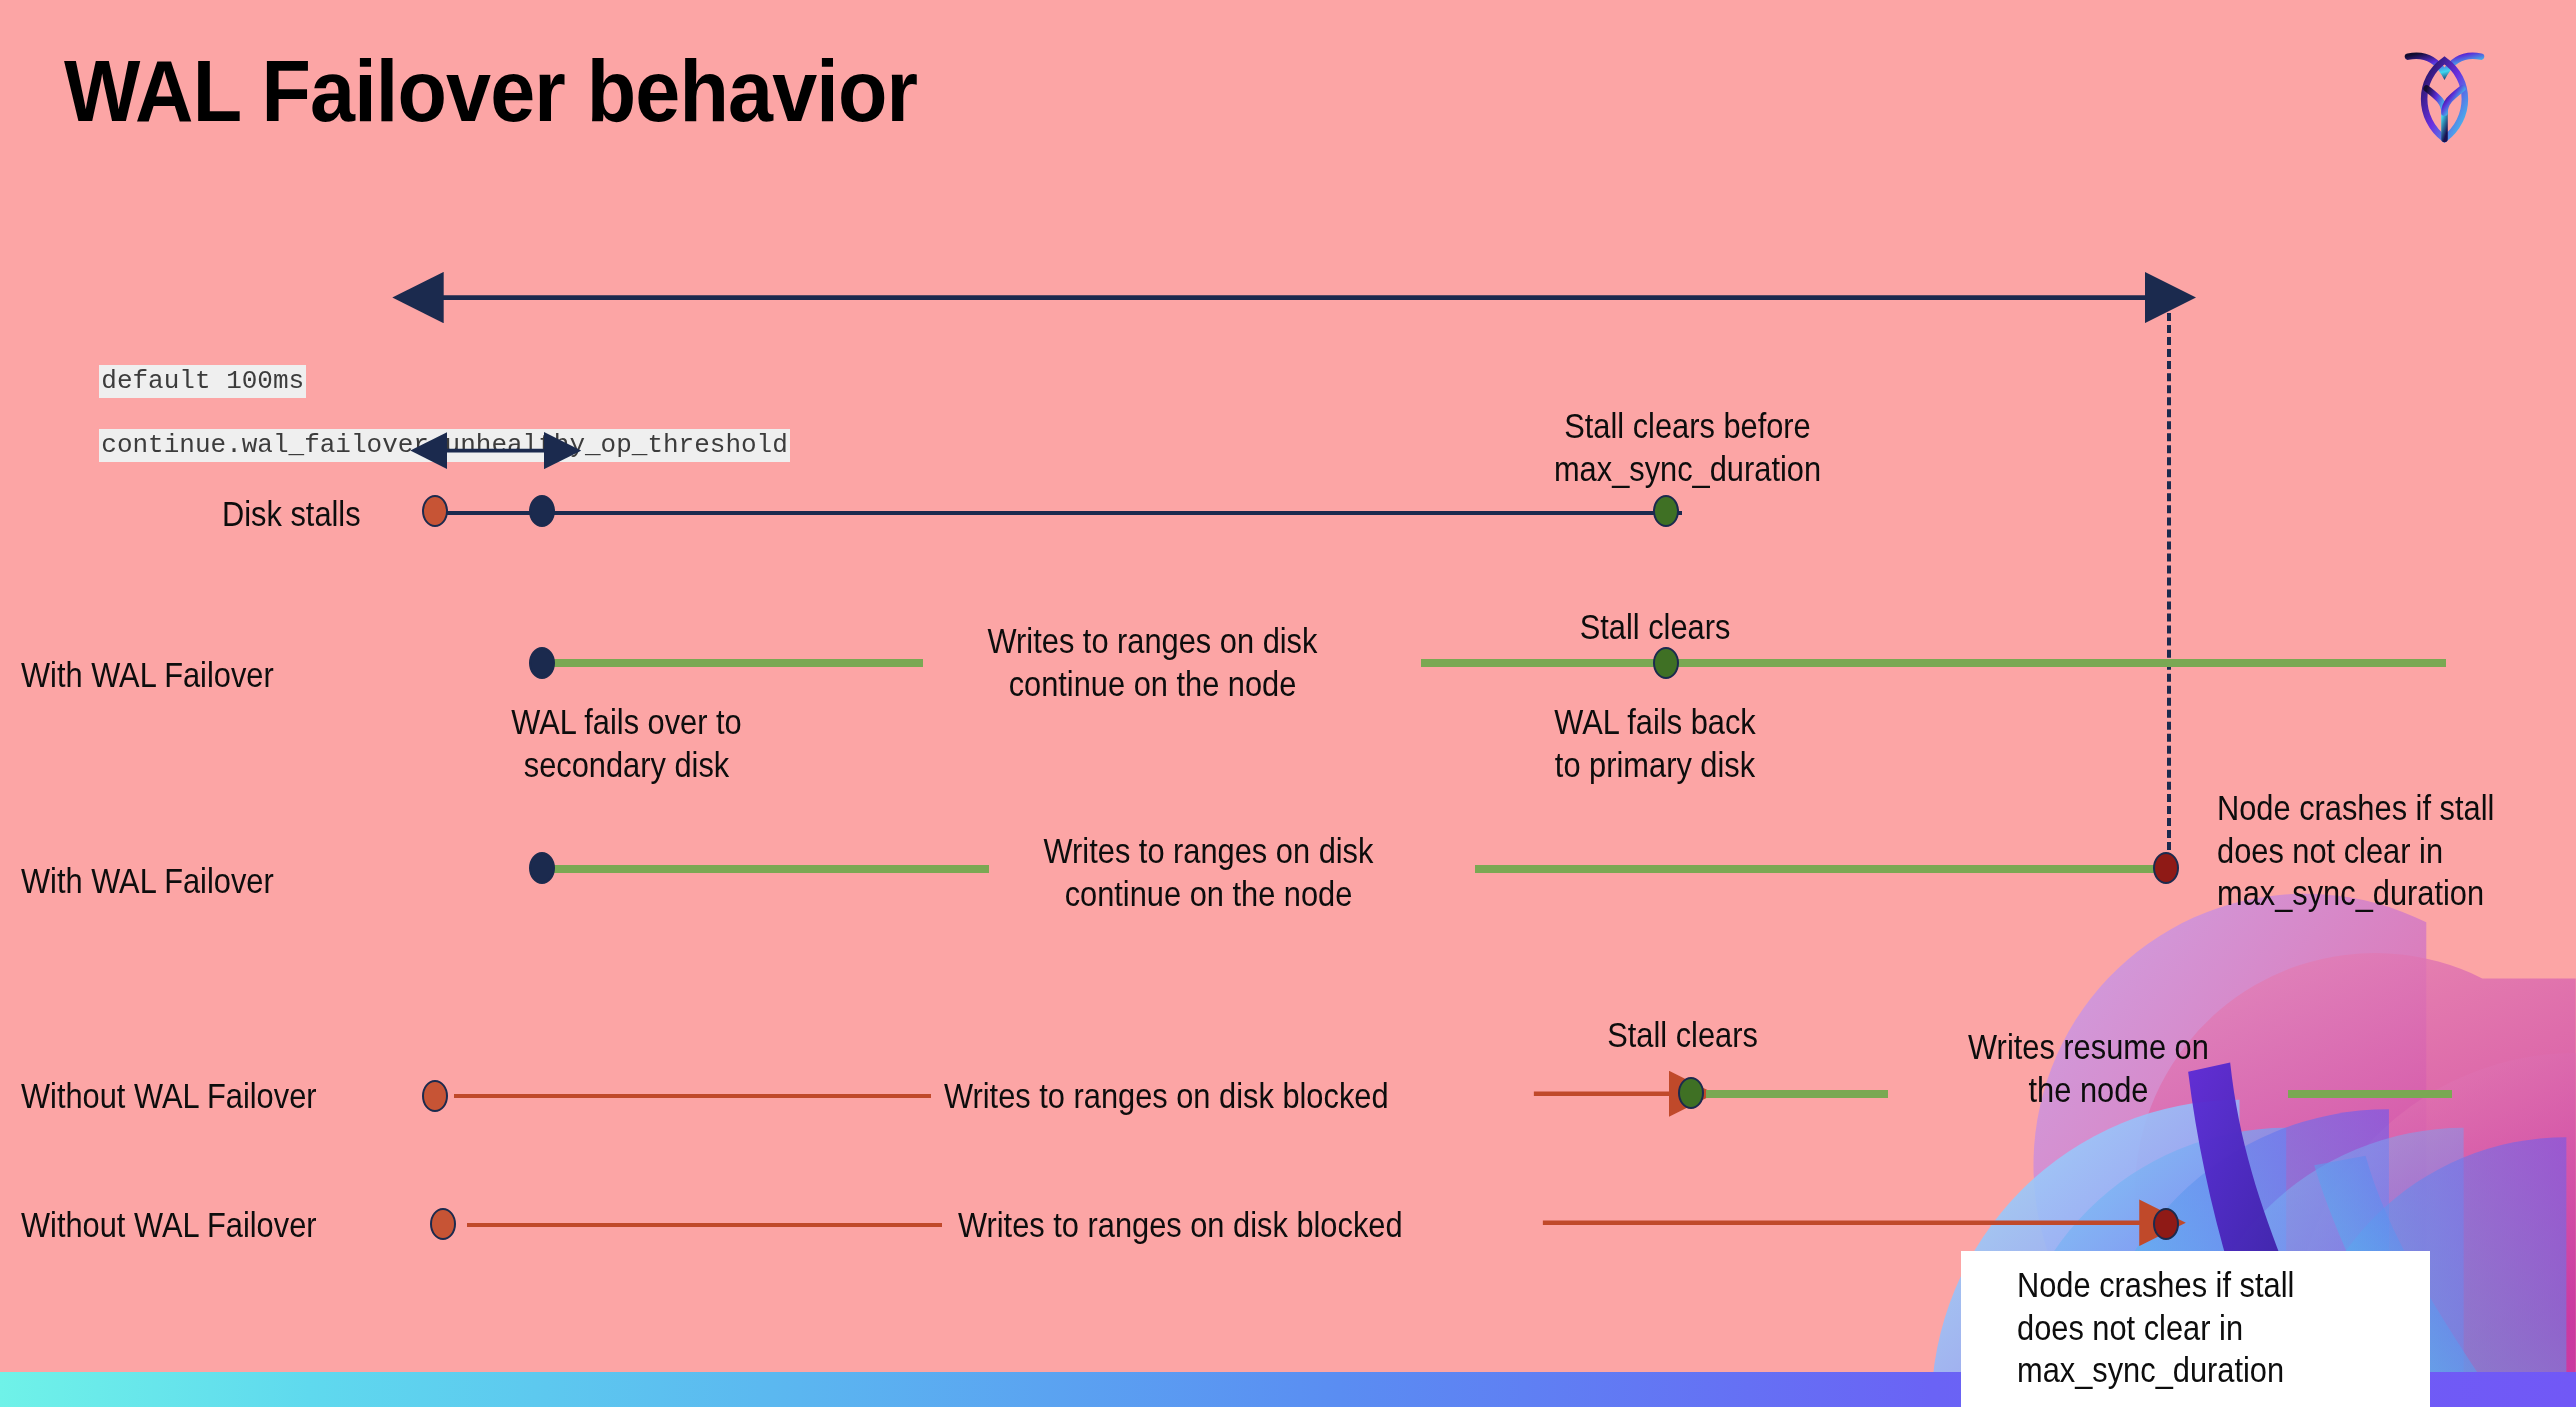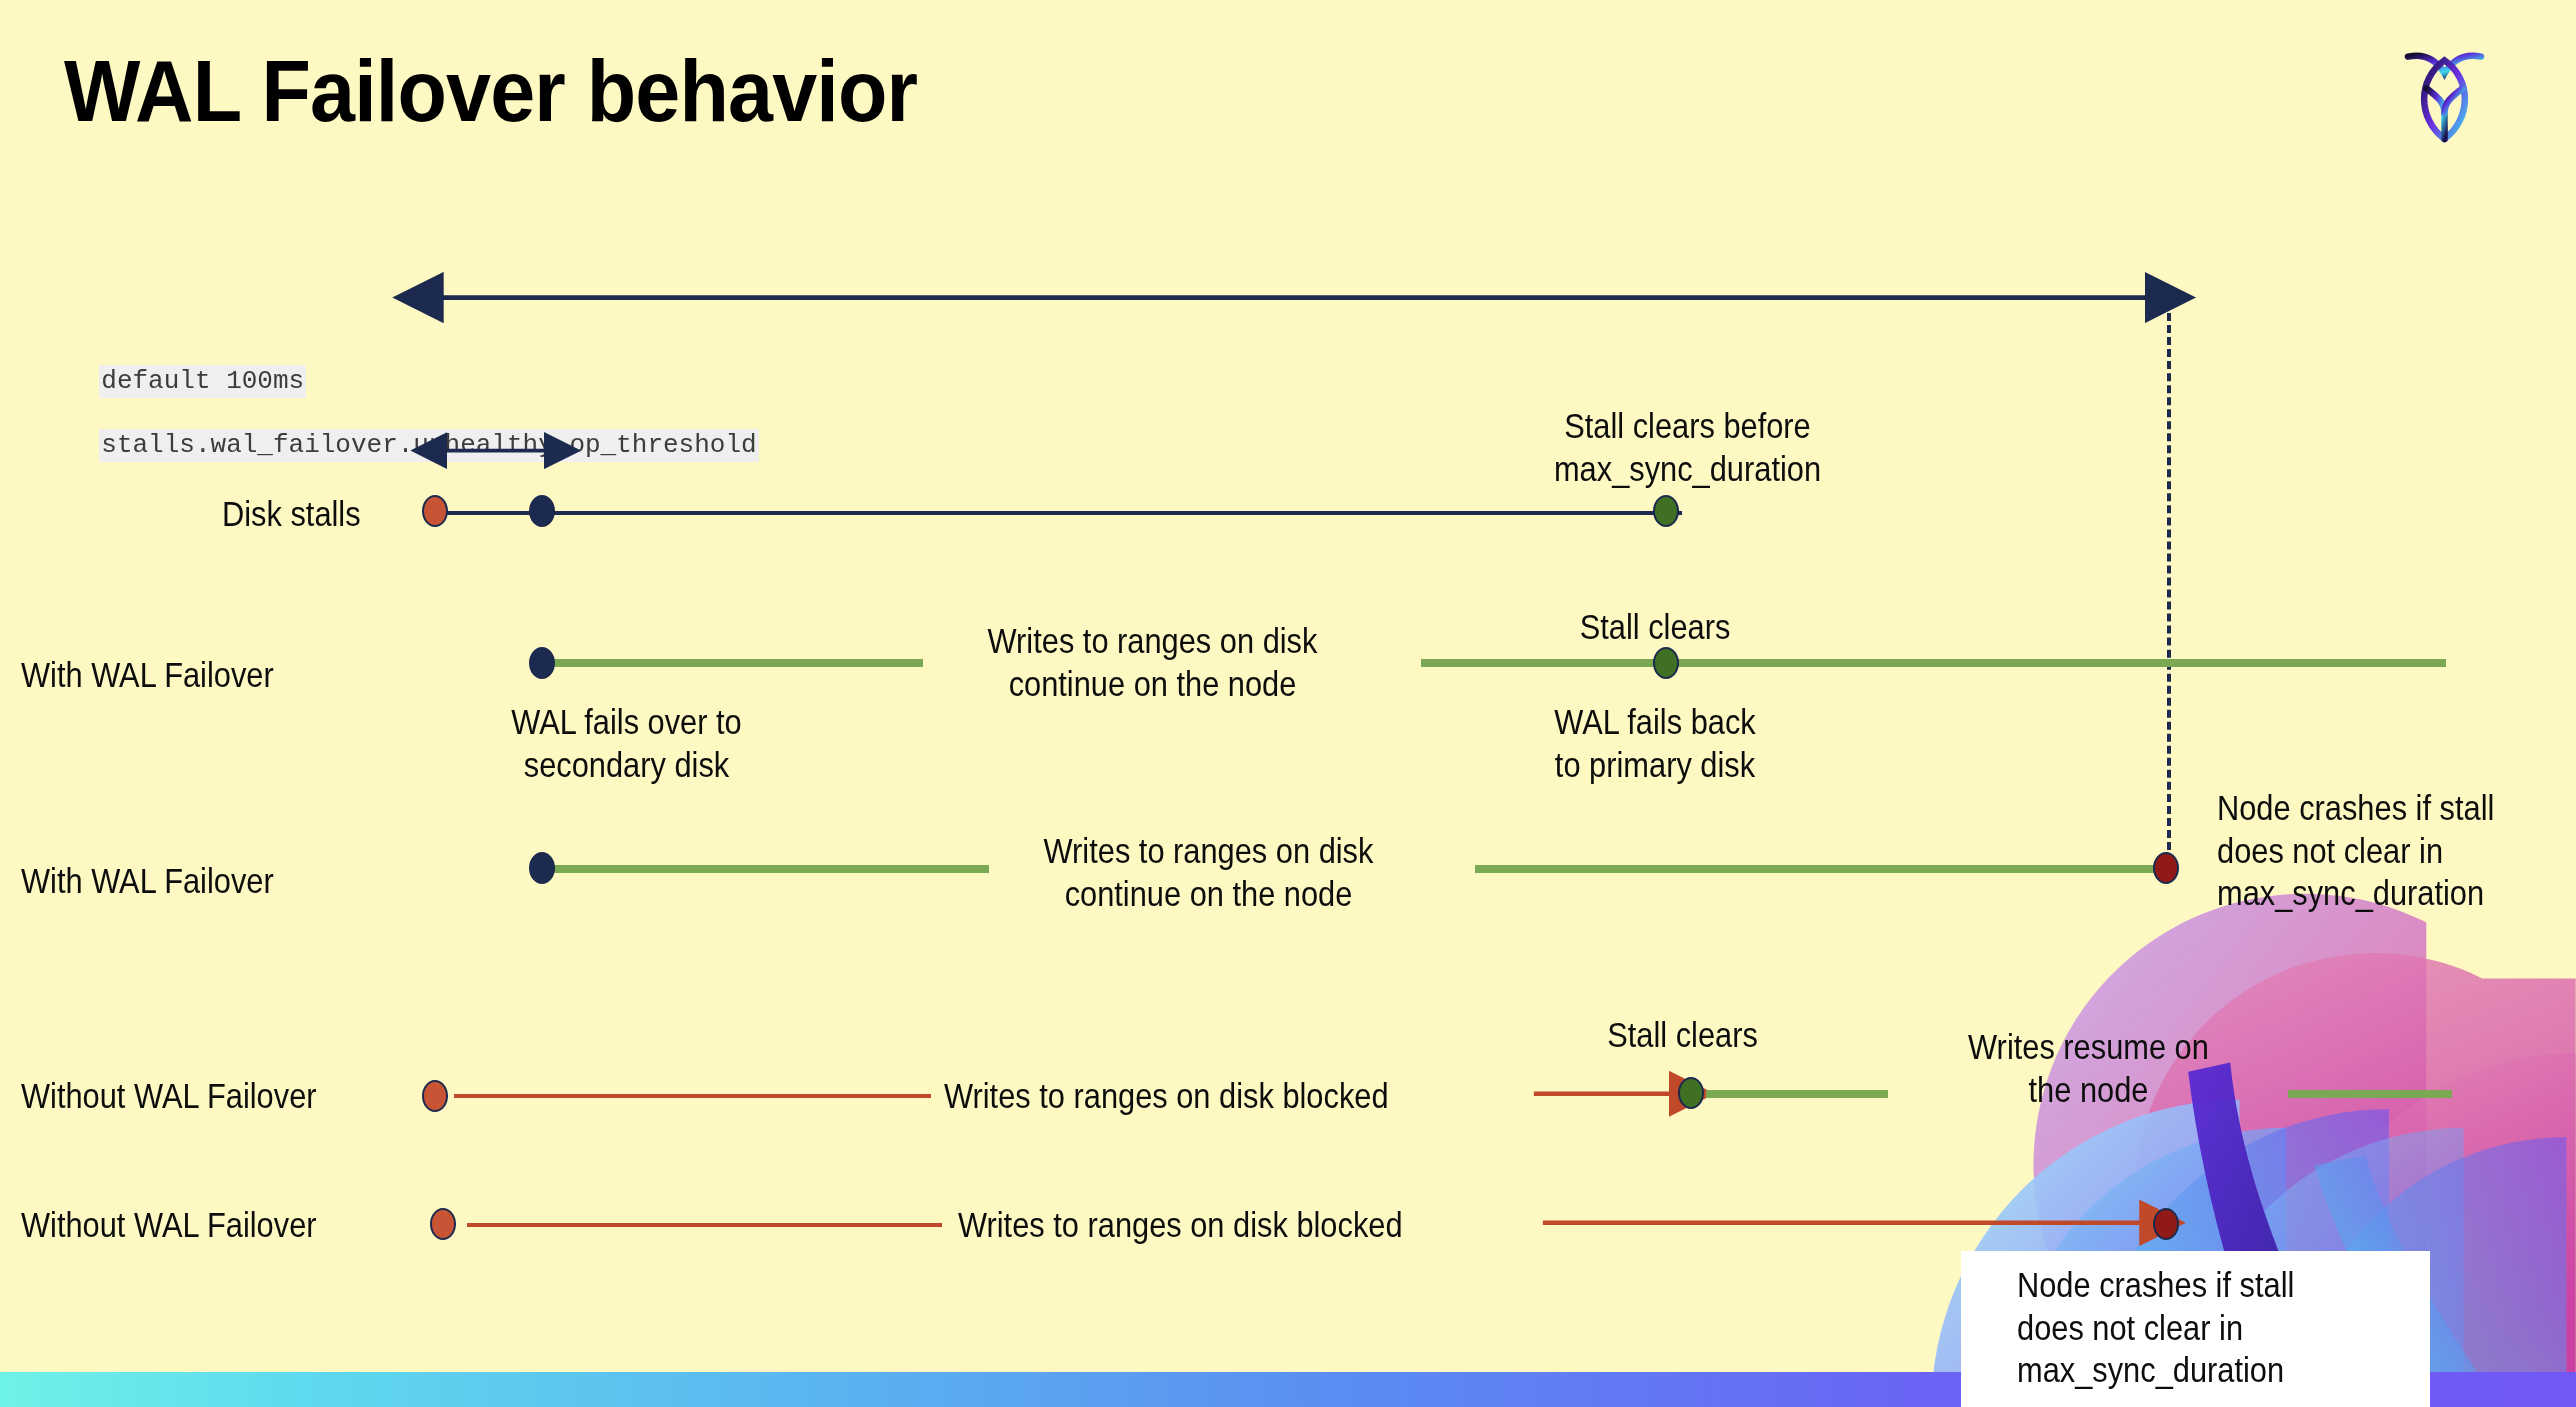--- a/index.html
+++ b/index.html
@@ -3,21 +3,21 @@
 <meta charset="utf-8">
 <style>
   html,body{margin:0;padding:0;}
   body{
     width:2576px;height:1408px;
     background:#ffffff;
     font-family:"Liberation Sans", sans-serif;
     overflow:hidden;
     position:relative;
   }
-  .slide{position:absolute;inset:0;overflow:hidden;background:#fef9c3;}
+  .slide{position:absolute;inset:0;overflow:hidden;background:#fca5a5;}
 
   
   .title{
     position:absolute;left:64px;top:45px;
     font-size:87px;line-height:1.05;
     font-weight:700;letter-spacing:-0.9px;
     color:#000;
     font-family:"Liberation Sans", sans-serif;
     transform:scaleX(0.93);transform-origin:left top;
     white-space:nowrap;
@@ -177,21 +177,21 @@
       </marker>
     </defs>
     <line x1="30" y1="22" x2="1860" y2="22" stroke="#1b2a4e" stroke-width="5" marker-start="url(#ahL)" marker-end="url(#ahR)"></line>
   </svg>
 
   <div class="dashed-v" style="left:2167px;top:301px;height:561px;"></div>
 
 
   <div class="code" style="left:37px;top:334px;">
     <span>default 100ms</span><br>
-    <span>stalls.wal_failover.unhealthy_op_threshold</span>
+    <span>continue.wal_failover.unhealthy_op_threshold</span>
   </div>
 
   <svg style="position:absolute;left:421px;top:432px;" width="168" height="39" viewBox="0 0 180 42">
     <defs>
       <marker id="ahL2" markerWidth="10" markerHeight="10" refX="9" refY="5" orient="auto">
         <path d="M10,0 L10,10 L0,5 Z" fill="#1b2a4e"></path>
       </marker>
       <marker id="ahR2" markerWidth="10" markerHeight="10" refX="1" refY="5" orient="auto">
         <path d="M0,0 L0,10 L10,5 Z" fill="#1b2a4e"></path>
       </marker>

